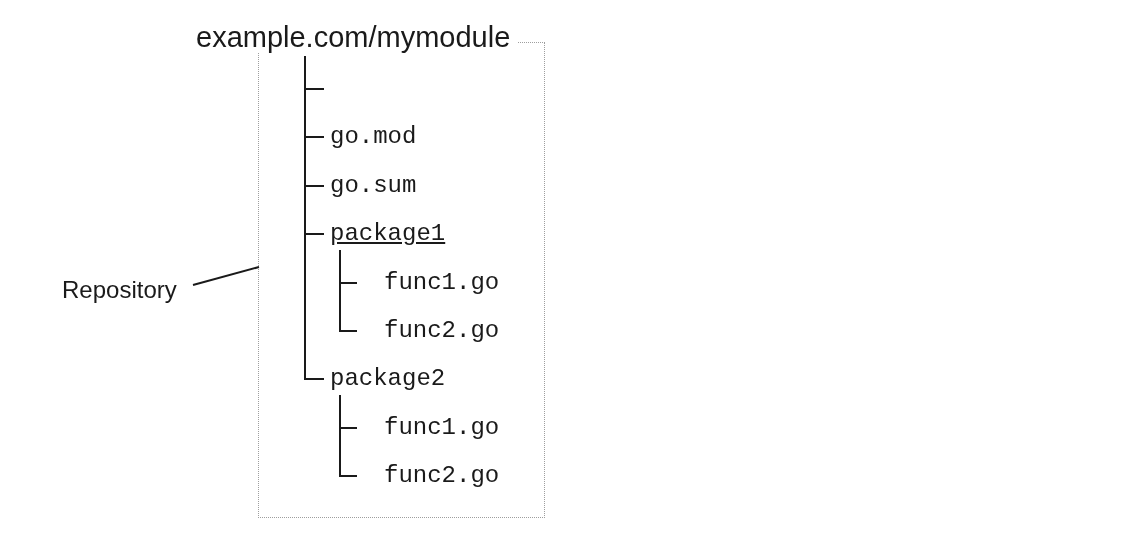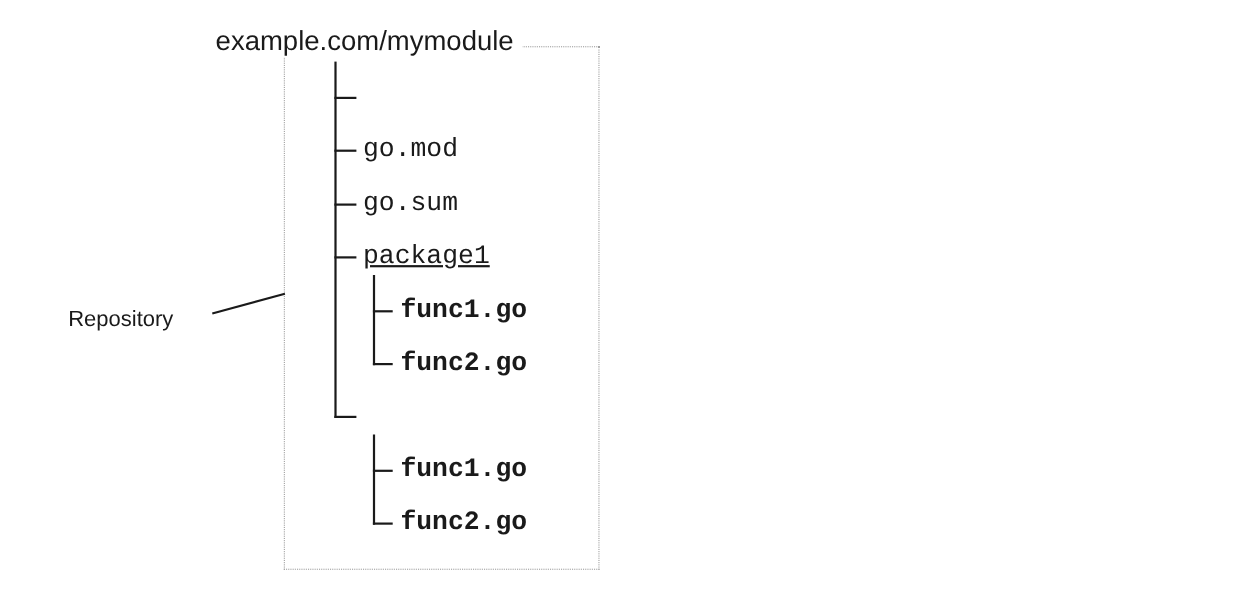--- a/index.html
+++ b/index.html
@@ -27,39 +27,39 @@
     top: 42px;
     width: 287px;
     height: 476px;
     border: 1px dotted var(--dotted-color);
     background: transparent;
   }
   .module-title {
     position: absolute;
     left: 194px;
     top: 22px;
-    font-size: 25px;
+    font-size: 29px;
     line-height: 30px;
     color: var(--text-color);
     background: #ffffff;
     padding: 0 8px 0 2px;
     z-index: 2;
     white-space: nowrap;
   }
   .tree-item {
     position: absolute;
     font-family: "Liberation Mono", "DejaVu Sans Mono", monospace;
     font-size: 24px;
     line-height: 30px;
     color: var(--text-color);
     white-space: nowrap;
     z-index: 2;
   }
   .lvl1 { left: 330px; }
-  .lvl2 { left: 364px; font-weight: bold; }
+  .lvl2 { left: 384px; }
   .r0 { top: 74px; }
   .r1 { top: 122px; }
   .r2 { top: 171px; }
   .r3 { top: 219px; text-decoration: underline; }
   .r4 { top: 268px; }
   .r5 { top: 316px; }
   .r6 { top: 364px; }
   .r7 { top: 413px; }
   .r8 { top: 461px; }
   .vline {
@@ -85,21 +85,21 @@
   .ty3 { top: 233px; }
   .ty4 { top: 282px; }
   .ty5 { top: 330px; }
   .ty6 { top: 378px; }
   .ty7 { top: 427px; }
   .ty8 { top: 475px; }
   .repo-label {
     position: absolute;
     left: 62px;
     top: 276px;
-    font-size: 20px;
+    font-size: 24px;
     line-height: 28px;
     color: var(--text-color);
     white-space: nowrap;
   }
   .pointer-svg {
     position: absolute;
     left: 190px;
     top: 260px;
     width: 72px;
     height: 30px;
@@ -129,20 +129,21 @@
 
   <div class="vline sub-trunk-2"></div>
   <div class="hline tick-l2 ty7"></div>
   <div class="hline tick-l2 ty8"></div>
 
   <div class="tree-item lvl1 r2">go.sum</div>
   <div class="tree-item lvl1 r1">go.mod</div>
   <div class="tree-item lvl1 r3">package1</div>
   <div class="tree-item lvl2 r4">func1.go</div>
   <div class="tree-item lvl2 r5">func2.go</div>
+  <div class="tree-item lvl1 r6">package2</div>
   <div class="tree-item lvl2 r7">func1.go</div>
   <div class="tree-item lvl2 r8">func2.go</div>
 
   <div class="repo-label">Repository</div>
 
   <svg class="pointer-svg" viewBox="0 0 72 30" aria-hidden="true">
     <line x1="3" y1="25" x2="69" y2="7" stroke="currentColor" stroke-width="2"></line>
   </svg>
 
 </div>

